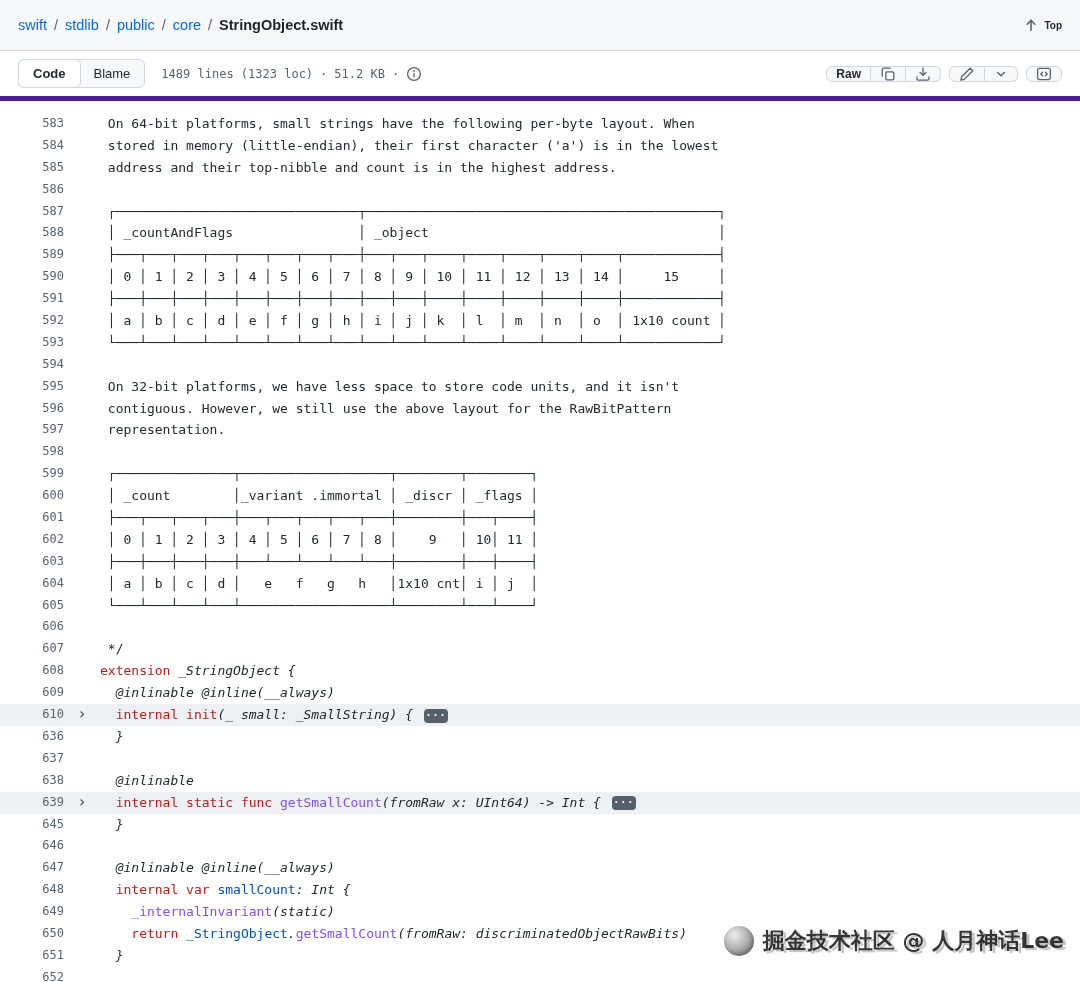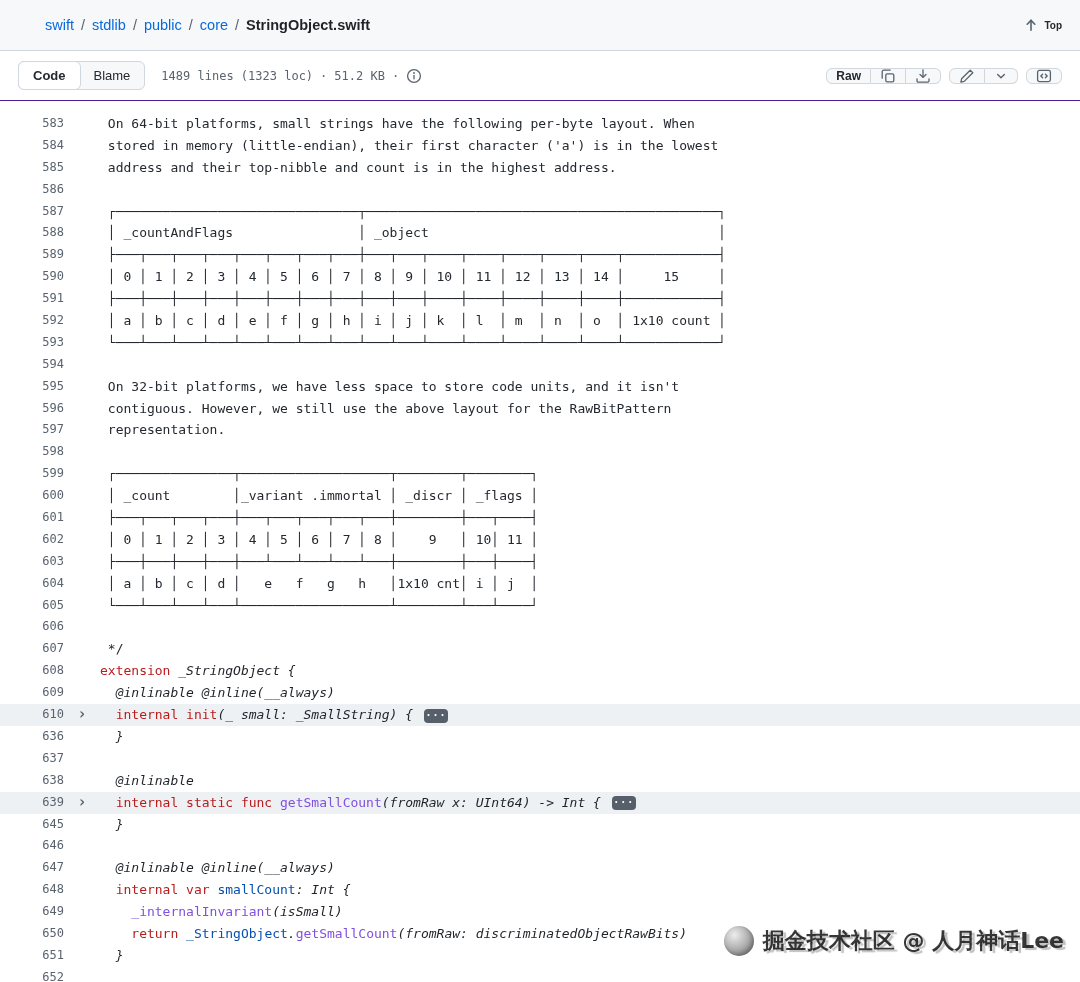--- a/index.html
+++ b/index.html
@@ -15,37 +15,37 @@
   
   .topbar {
     height:51px;
     background:#f6f8fa;
     border-bottom:1px solid #d0d7de;
     display:flex;
     align-items:center;
     justify-content:space-between;
     padding:0 18px;
   }
-  .breadcrumb { font-size:14.5px; display:flex; align-items:center; gap:7px;margin-left:27px; }
+  .breadcrumb { font-size:14.5px; display:flex; align-items:center; gap:7px; }
   .breadcrumb a { color:#0969da; text-decoration:none; cursor:pointer; }
   .breadcrumb .sep { color:#59636e; }
   .breadcrumb .current { color:#1f2328; font-weight:700; }
   .top-btn {
     display:flex; align-items:center; gap:5px;
     background:transparent; border:none;
     font-size:10px; color:#25292e; font-weight:600;
     cursor:pointer; font-family:inherit;
   }
   .top-btn svg { display:block; }
 
   
   .toolbar {
     height:50px;
     background:#ffffff;
-    border-bottom:1px solid #4c1d95;
+    border-bottom:5px solid #4c1d95;
     display:flex;
     align-items:center;
     justify-content:space-between;
     padding:0 18px;
   }
   .toolbar-left { display:flex; align-items:center; }
   .seg {
     display:flex;
     background:#f6f8fa;
     border:1px solid #d0d7de;
@@ -283,21 +283,21 @@
       <div class="code-row"><span class="line-num">609</span><span class="fold"></span><span class="code-text"><span class="tok-pl">  @inlinable @inline(__always)</span></span></div>
       <div class="code-row collapsed"><span class="line-num">610</span><span class="fold">›</span><span class="code-text"><span class="tok-pl">  </span><span class="tok-kw">internal init</span><span class="tok-pl">(_ small: _SmallString) { </span><span class="ellipsis-badge">···</span></span></div>
       <div class="code-row"><span class="line-num">636</span><span class="fold"></span><span class="code-text"><span class="tok-pl">  }</span></span></div>
       <div class="code-row"><span class="line-num">637</span><span class="fold"></span><span class="code-text"></span></div>
       <div class="code-row"><span class="line-num">638</span><span class="fold"></span><span class="code-text"><span class="tok-pl">  @inlinable</span></span></div>
       <div class="code-row collapsed"><span class="line-num">639</span><span class="fold">›</span><span class="code-text"><span class="tok-pl">  </span><span class="tok-kw">internal static func</span><span class="tok-pl"> </span><span class="tok-fn">getSmallCount</span><span class="tok-pl">(fromRaw x: UInt64) -&gt; Int { </span><span class="ellipsis-badge">···</span></span></div>
       <div class="code-row"><span class="line-num">645</span><span class="fold"></span><span class="code-text"><span class="tok-pl">  }</span></span></div>
       <div class="code-row"><span class="line-num">646</span><span class="fold"></span><span class="code-text"></span></div>
       <div class="code-row"><span class="line-num">647</span><span class="fold"></span><span class="code-text"><span class="tok-pl">  @inlinable @inline(__always)</span></span></div>
       <div class="code-row"><span class="line-num">648</span><span class="fold"></span><span class="code-text"><span class="tok-pl">  </span><span class="tok-kw">internal var</span><span class="tok-pl"> </span><span class="tok-cn">smallCount</span><span class="tok-pl">: Int {</span></span></div>
-      <div class="code-row"><span class="line-num">649</span><span class="fold"></span><span class="code-text"><span class="tok-pl">    </span><span class="tok-fn">_internalInvariant</span><span class="tok-pl">(isSmall)</span></span></div>
+      <div class="code-row"><span class="line-num">649</span><span class="fold"></span><span class="code-text"><span class="tok-pl">    </span><span class="tok-fn">_internalInvariant</span><span class="tok-pl">(static)</span></span></div>
       <div class="code-row"><span class="line-num">650</span><span class="fold"></span><span class="code-text"><span class="tok-pl">    </span><span class="tok-kw">return</span><span class="tok-pl"> </span><span class="tok-cn">_StringObject</span><span class="tok-pl">.</span><span class="tok-fn">getSmallCount</span><span class="tok-pl">(fromRaw: discriminatedObjectRawBits)</span></span></div>
       <div class="code-row"><span class="line-num">651</span><span class="fold"></span><span class="code-text"><span class="tok-pl">  }</span></span></div>
       <div class="code-row"><span class="line-num">652</span><span class="fold"></span><span class="code-text"></span></div>
     </div>
 </div>
 
 <div class="watermark">
   <span class="wm-logo"></span>
   <span class="wm-text">掘金技术社区 @ 人月神话Lee</span>
 </div>

